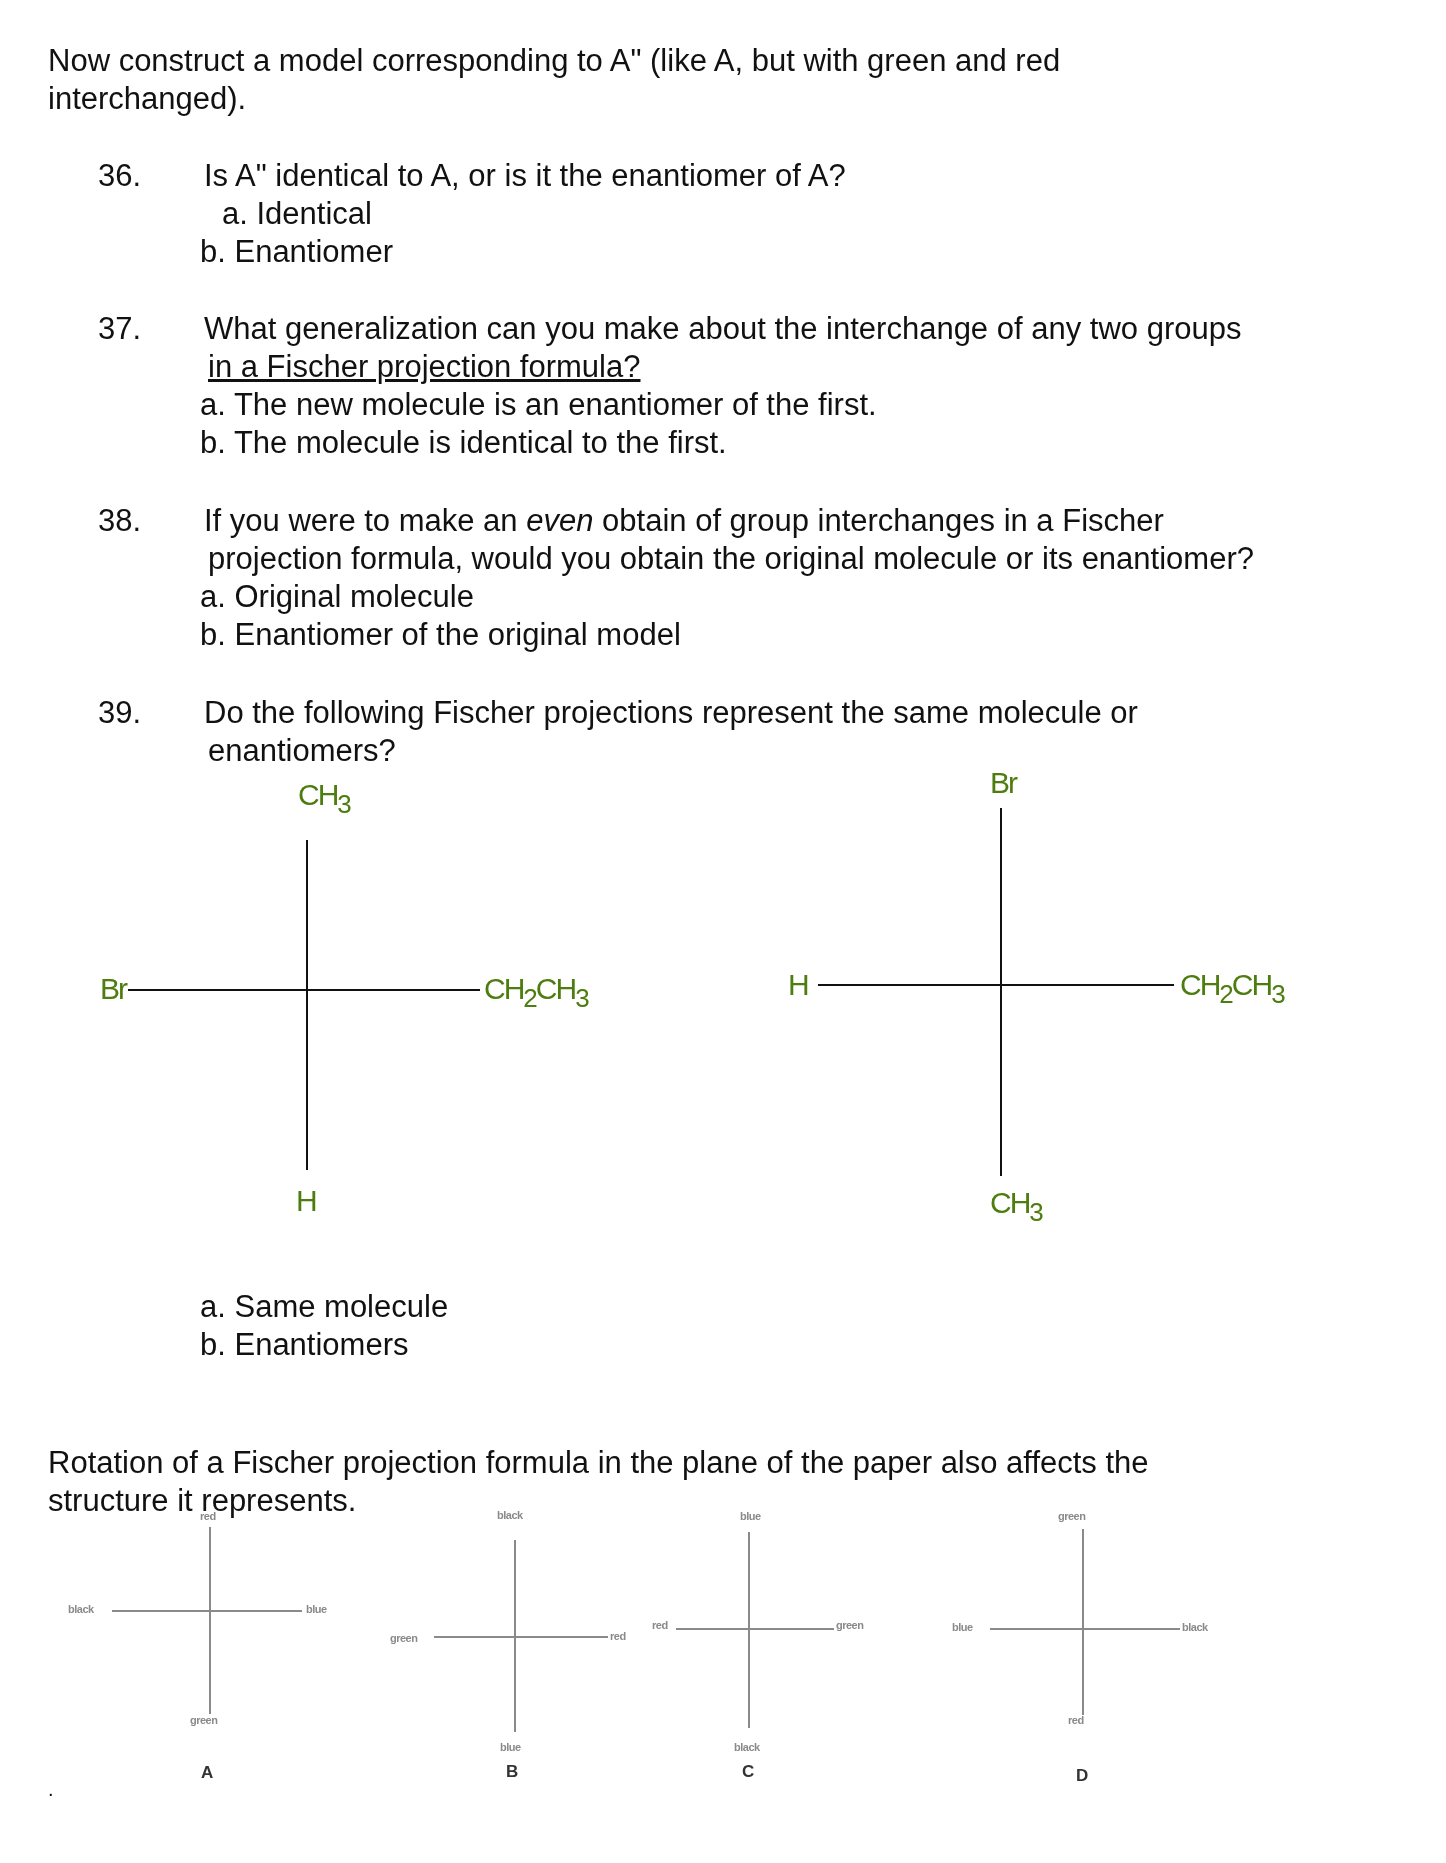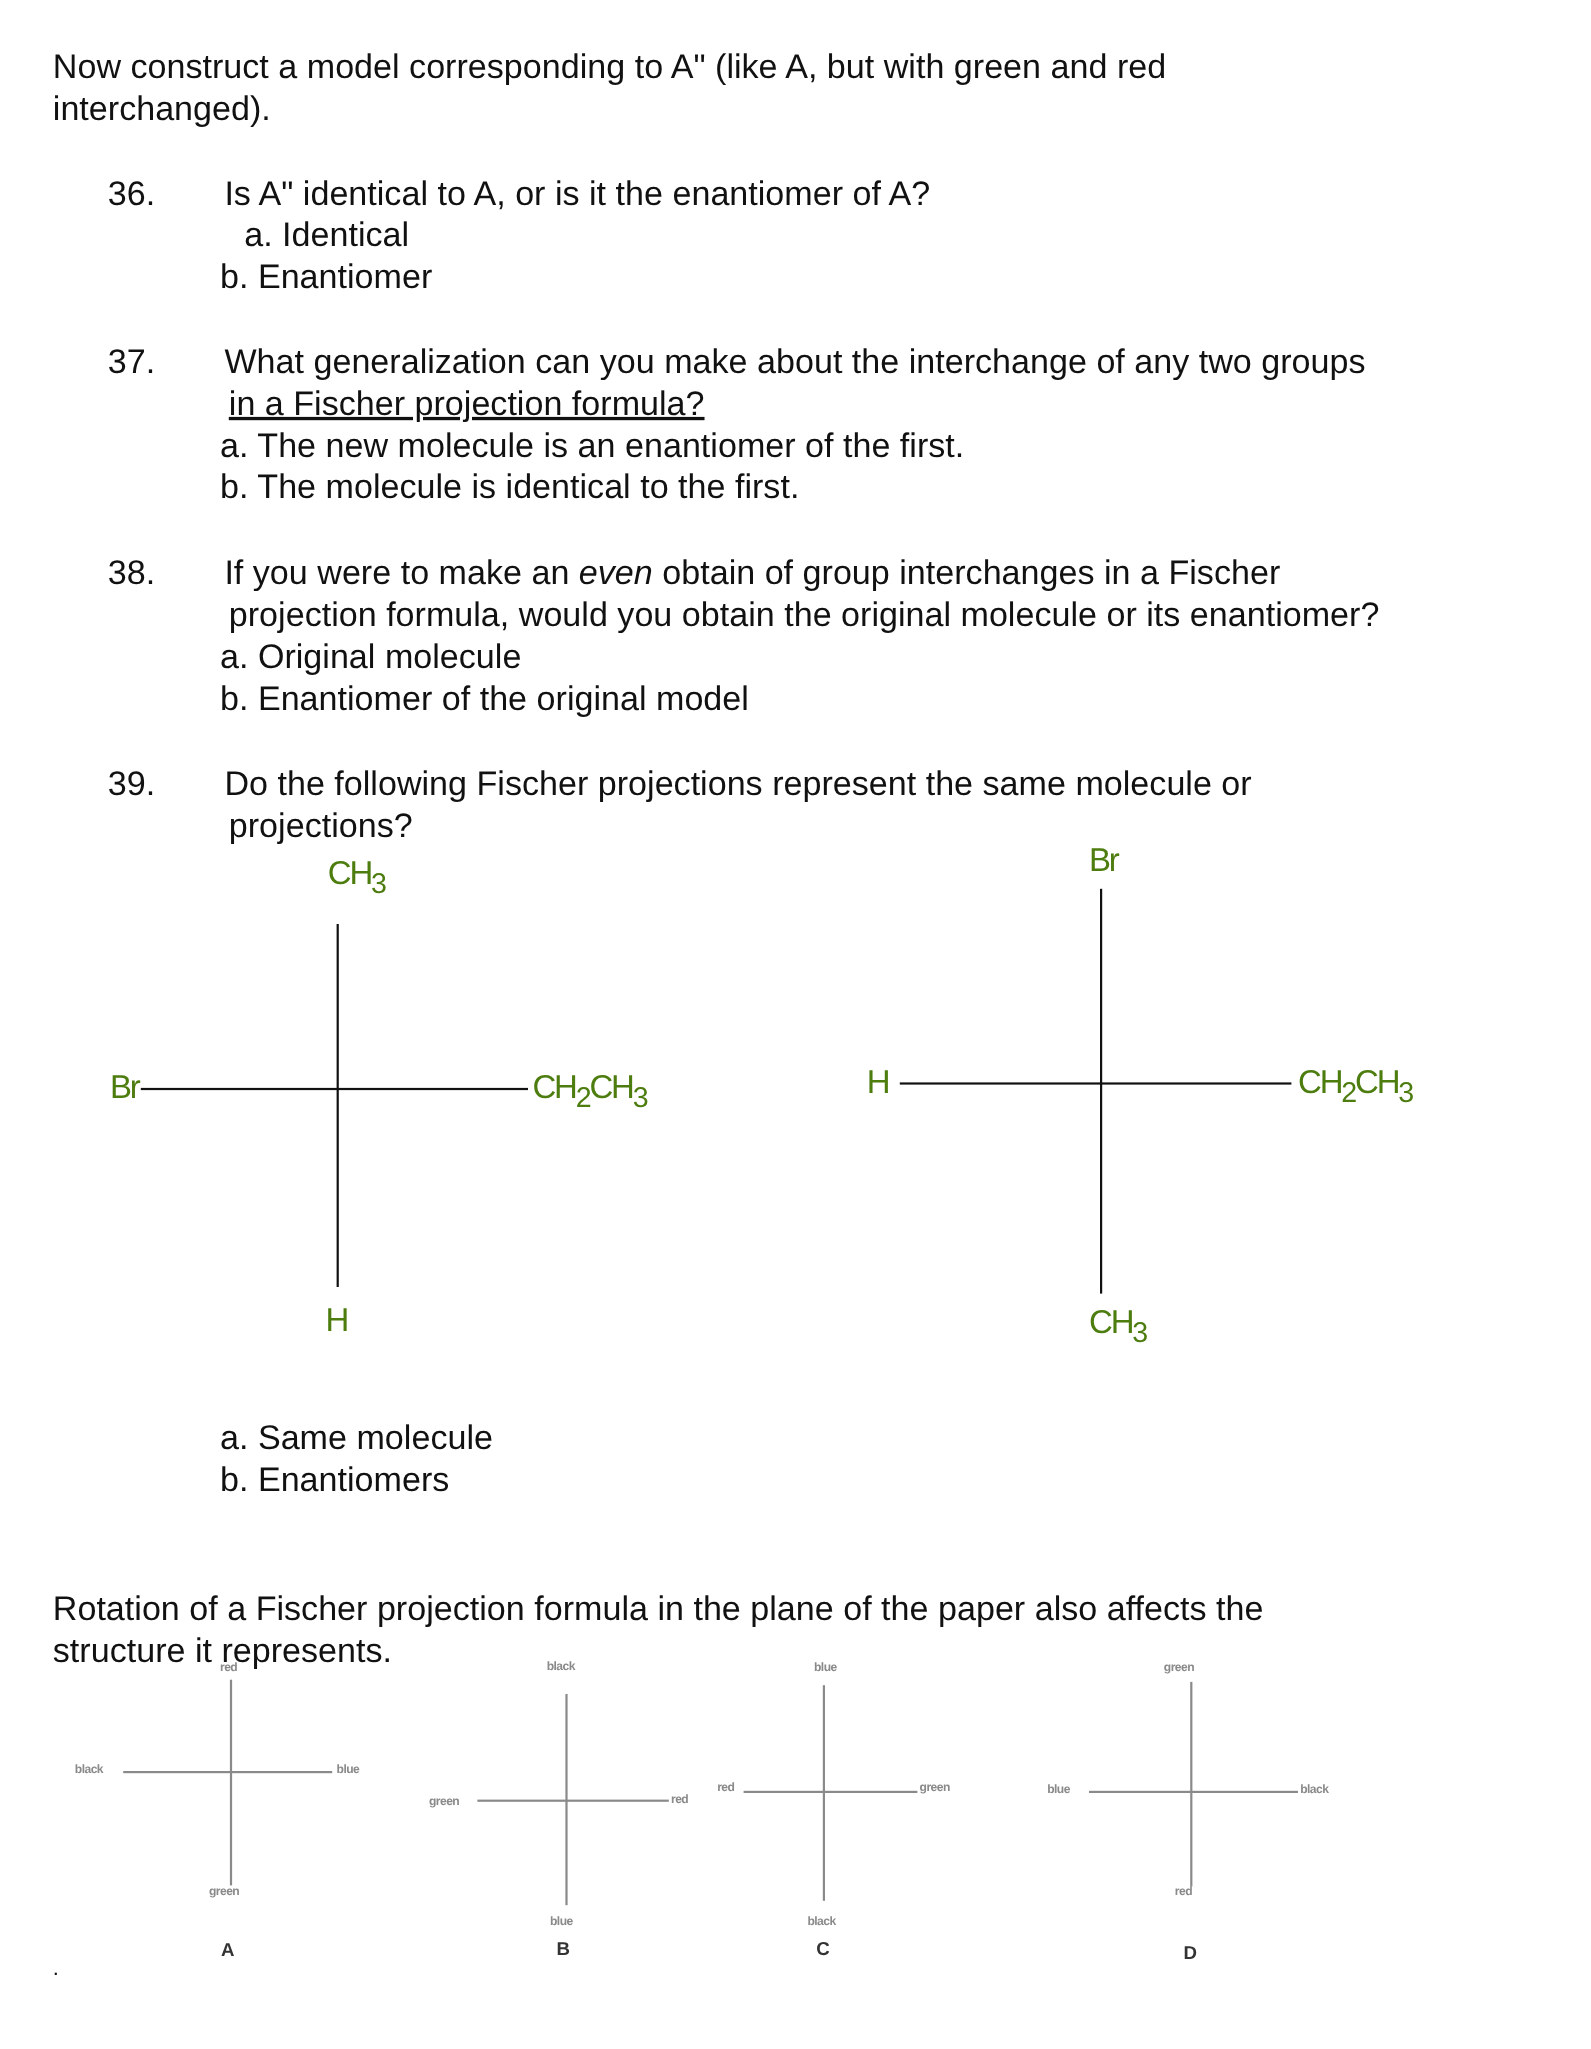--- a/index.html
+++ b/index.html
@@ -39,21 +39,21 @@
   <div class="qnum" style="left:98px; top:502px;">38.</div>
   <div class="txt" style="left:204px; top:502px;"><span>If you were to make an </span><em>even</em><span> obtain of group interchanges in a Fischer</span></div>
   <div class="txt" style="left:208px; top:540px;">projection formula, would you obtain the original molecule or its enantiomer?</div>
   <div class="txt" style="left:200px; top:578px;">a.  Original molecule</div>
   <div class="txt" style="left:200px; top:616px;">b.  Enantiomer of the original model</div>
 </div>
 
 <div>
   <div class="qnum" style="left:98px; top:694px;">39.</div>
   <div class="txt" style="left:204px; top:694px;">Do the following Fischer projections represent the same molecule or</div>
-  <div class="txt" style="left:208px; top:732px;">projections?</div>
+  <div class="txt" style="left:208px; top:732px;">enantiomers?</div>
 </div>
 
 <div>
   <div class="line" style="left:306px; top:840px; width:2px; height:330px;"></div>
   <div class="line" style="left:128px; top:989px; width:352px; height:2px;"></div>
   <div class="chem" style="left:298px; top:778px;"><span>CH</span><sub>3</sub></div>
   <div class="chem" style="left:100px; top:972px;">Br</div>
   <div class="chem" style="left:484px; top:972px;"><span>CH</span><sub>2</sub><span>CH</span><sub>3</sub></div>
   <div class="chem" style="left:296px; top:1184px;">H</div>
 </div>

